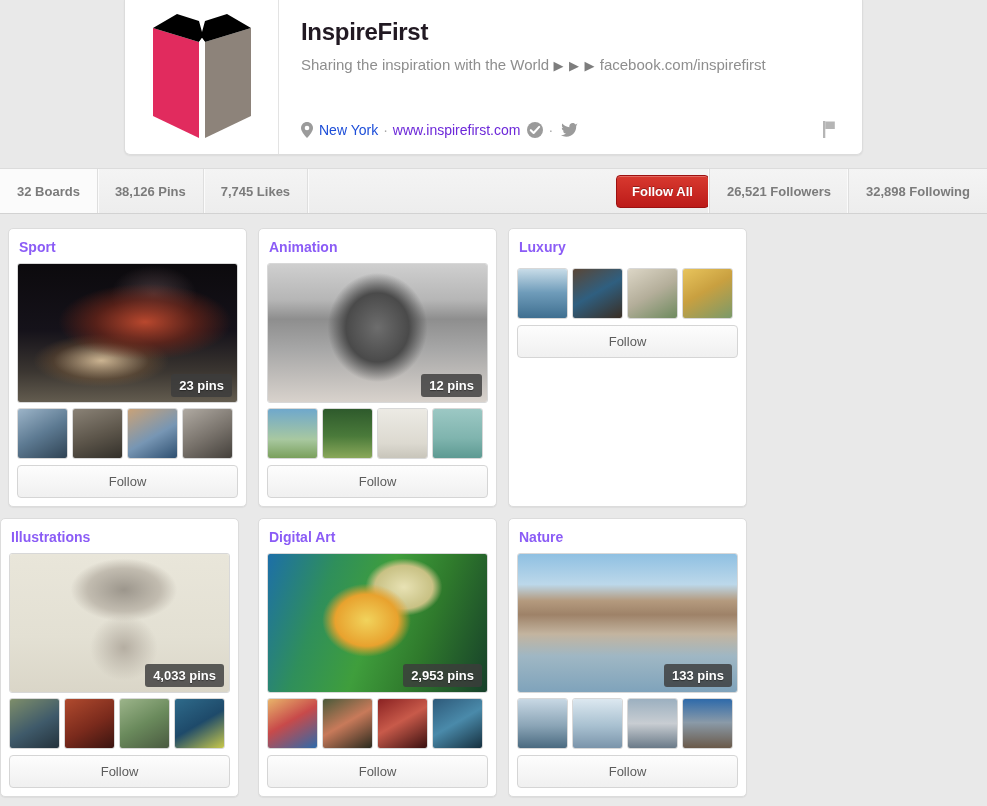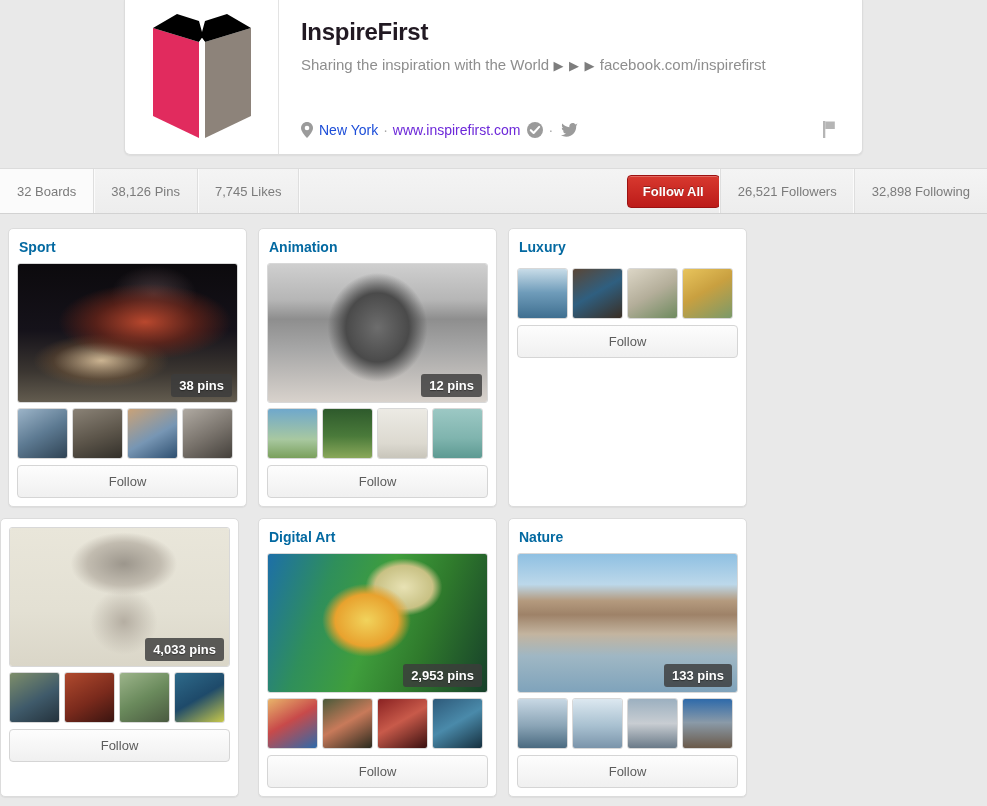--- a/index.html
+++ b/index.html
@@ -102,20 +102,21 @@
     display: flex;
     align-items: center;
     justify-content: center;
     padding: 0 17px;
     font-size: 13px;
     color: #7b7b7b;
     border-right: 1px solid #dedede;
     box-shadow: 1px 0 0 #fbfbfb;
     cursor: pointer;
     white-space: nowrap;
+    font-weight: bold;
   }
   .stat-cell.first { background: #fbfbfb; }
   .stat-spacer { flex: 1; display: flex; align-items: center; justify-content: flex-end; }
   .stat-cell.rightgrp { border-right: none; border-left: 1px solid #dedede; box-shadow: -1px 0 0 #fbfbfb; }
 
   .follow-all-btn {
     background: linear-gradient(to bottom, #d8392f 0%, #bc1b19 100%);
     border: 1px solid #9c1111;
     border-radius: 4px;
     color: #fff;
@@ -145,21 +146,21 @@
     border-radius: 5px;
     padding: 8px;
     box-shadow: 0 1px 1px rgba(0,0,0,0.05);
   }
   .board-card:first-child { margin-left: 8px; }
   .board-row-lead { margin-left: 8px; }
 
   .board-title {
     font-size: 14px;
     font-weight: bold;
-    color: #0369a1;
+    color: #8b5cf6;
     padding: 2px 2px 8px 2px;
     cursor: pointer;
   }
 
   .cover-wrap {
     position: relative;
     width: 100%;
     height: 140px;
     border: 1px solid #d8d8d8;
     border-radius: 3px;
@@ -322,21 +323,21 @@
   </div>
   <div class="stat-cell rightgrp">26,521 Followers</div>
   <div class="stat-cell rightgrp">32,898 Following</div>
 </div>
 
 <div class="board-grid" id="board-grid">
     <div class="board-card board-row-lead">
       <div class="board-title">Sport</div>
       <div class="cover-wrap">
         <div class="cover-img ph-sport"></div>
-        <div class="pin-count">38 pins</div>
+        <div class="pin-count">23 pins</div>
       </div>
       <div class="thumb-strip">
         <div class="thumb">
           <div class="thumb-img t-grayblue"></div>
         </div>
         <div class="thumb">
           <div class="thumb-img t-dimroom"></div>
         </div>
         <div class="thumb">
           <div class="thumb-img t-bluetrk"></div>
@@ -381,20 +382,21 @@
         <div class="thumb">
           <div class="thumb-img t-patio"></div>
         </div>
         <div class="thumb">
           <div class="thumb-img t-pergola"></div>
         </div>
       </div>
       <button class="follow-btn">Follow</button>
     </div>
     <div class="board-card">
+      <div class="board-title">Illustrations</div>
       <div class="cover-wrap">
         <div class="cover-img ph-illus"></div>
         <div class="pin-count">4,033 pins</div>
       </div>
       <div class="thumb-strip">
         <div class="thumb">
           <div class="thumb-img t-ill1"></div>
         </div>
         <div class="thumb">
           <div class="thumb-img t-ill2"></div>

